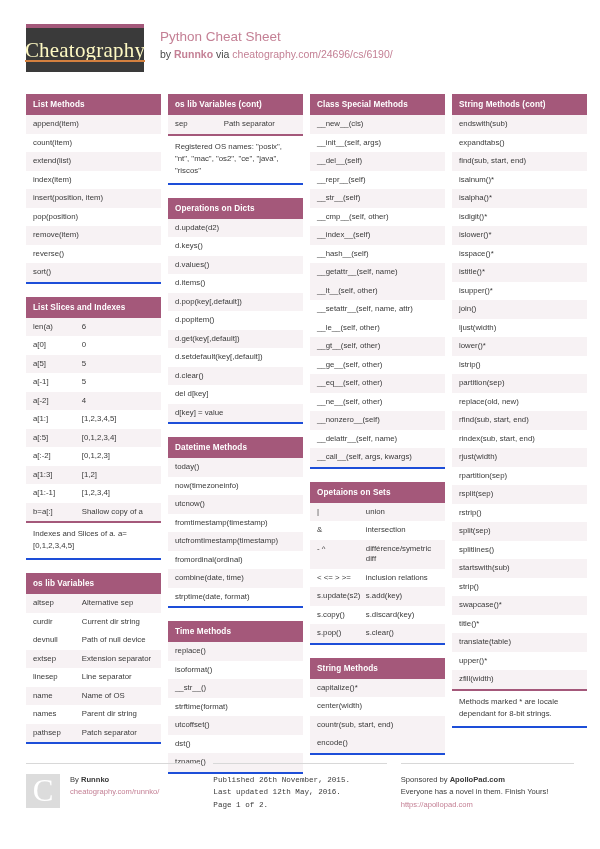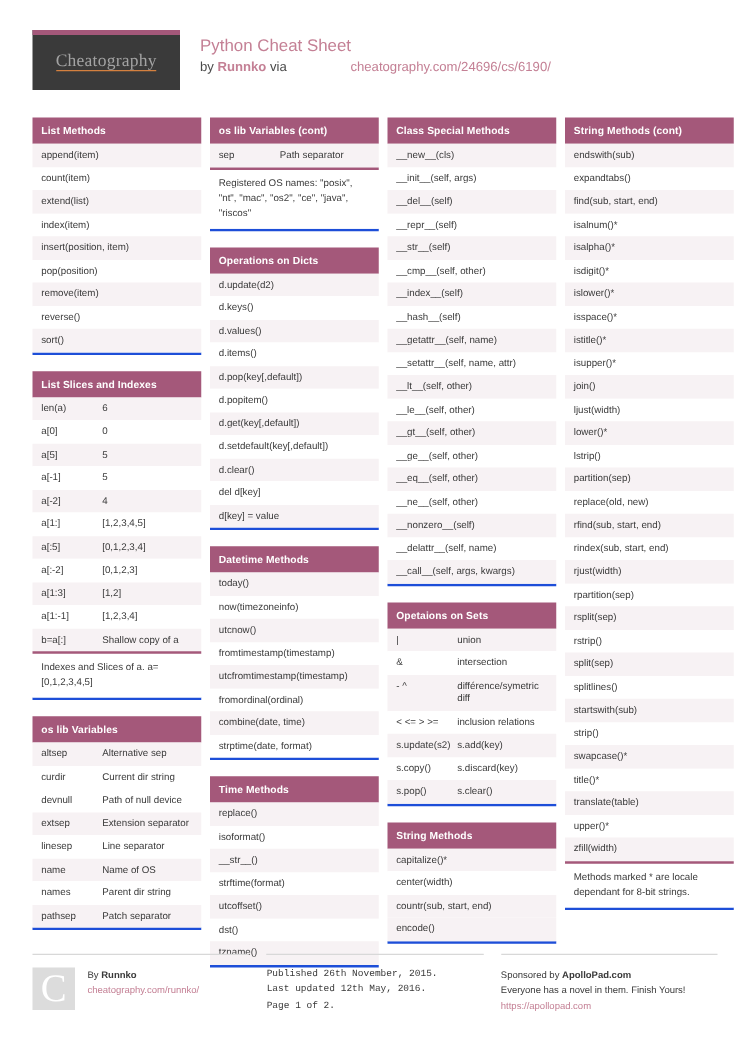--- a/index.html
+++ b/index.html
@@ -35,22 +35,22 @@
     background: #3a3a3a;
     border-top: 4px solid #a4587a;
     box-sizing: border-box;
     display: flex;
     align-items: center;
     justify-content: center;
     flex: none;
   }
   .logo-text {
     font-family: "Liberation Serif", serif;
-    color: #a3a3a3;
-    font-size: 14px;
+    color: #fef9c3;
+    font-size: 21px;
     letter-spacing: .2px;
     position: relative;
     white-space: nowrap;
   }
   .logo-text::after {
     content: "";
     position: absolute;
     left: 0; right: 0; bottom: 1px;
     height: 1.5px;
     background: #d4803f;
@@ -65,21 +65,21 @@
     font-size: 13.5px;
     line-height: 17px;
     margin-bottom: 2px;
   }
   .byline {
     font-size: 10.5px;
     line-height: 15px;
     color: #4a4a4a;
   }
   .byline .author { color: #c48095; }
-  .byline .site { color: #c48095; margin-left: 48px; }
+  .byline .site { color: #c48095; }
 
   
   .columns {
     display: flex;
     gap: 7px;
     align-items: flex-start;
   }
   .col {
     width: 135px;
     flex: none;
@@ -416,25 +416,25 @@
           </div>
           <div class="row alt single">
             <div class="k">__index__(self)</div>
           </div>
           <div class="row single">
             <div class="k">__hash__(self)</div>
           </div>
           <div class="row alt single">
             <div class="k">__getattr__(self, name)</div>
           </div>
+          <div class="row alt single">
+            <div class="k">__lt__(self, other)</div>
+          </div>
           <div class="row single">
             <div class="k">__setattr__(self, name, attr)</div>
-          </div>
-          <div class="row alt single">
-            <div class="k">__lt__(self, other)</div>
           </div>
           <div class="row single">
             <div class="k">__le__(self, other)</div>
           </div>
           <div class="row alt single">
             <div class="k">__gt__(self, other)</div>
           </div>
           <div class="row single">
             <div class="k">__ge__(self, other)</div>
           </div>

